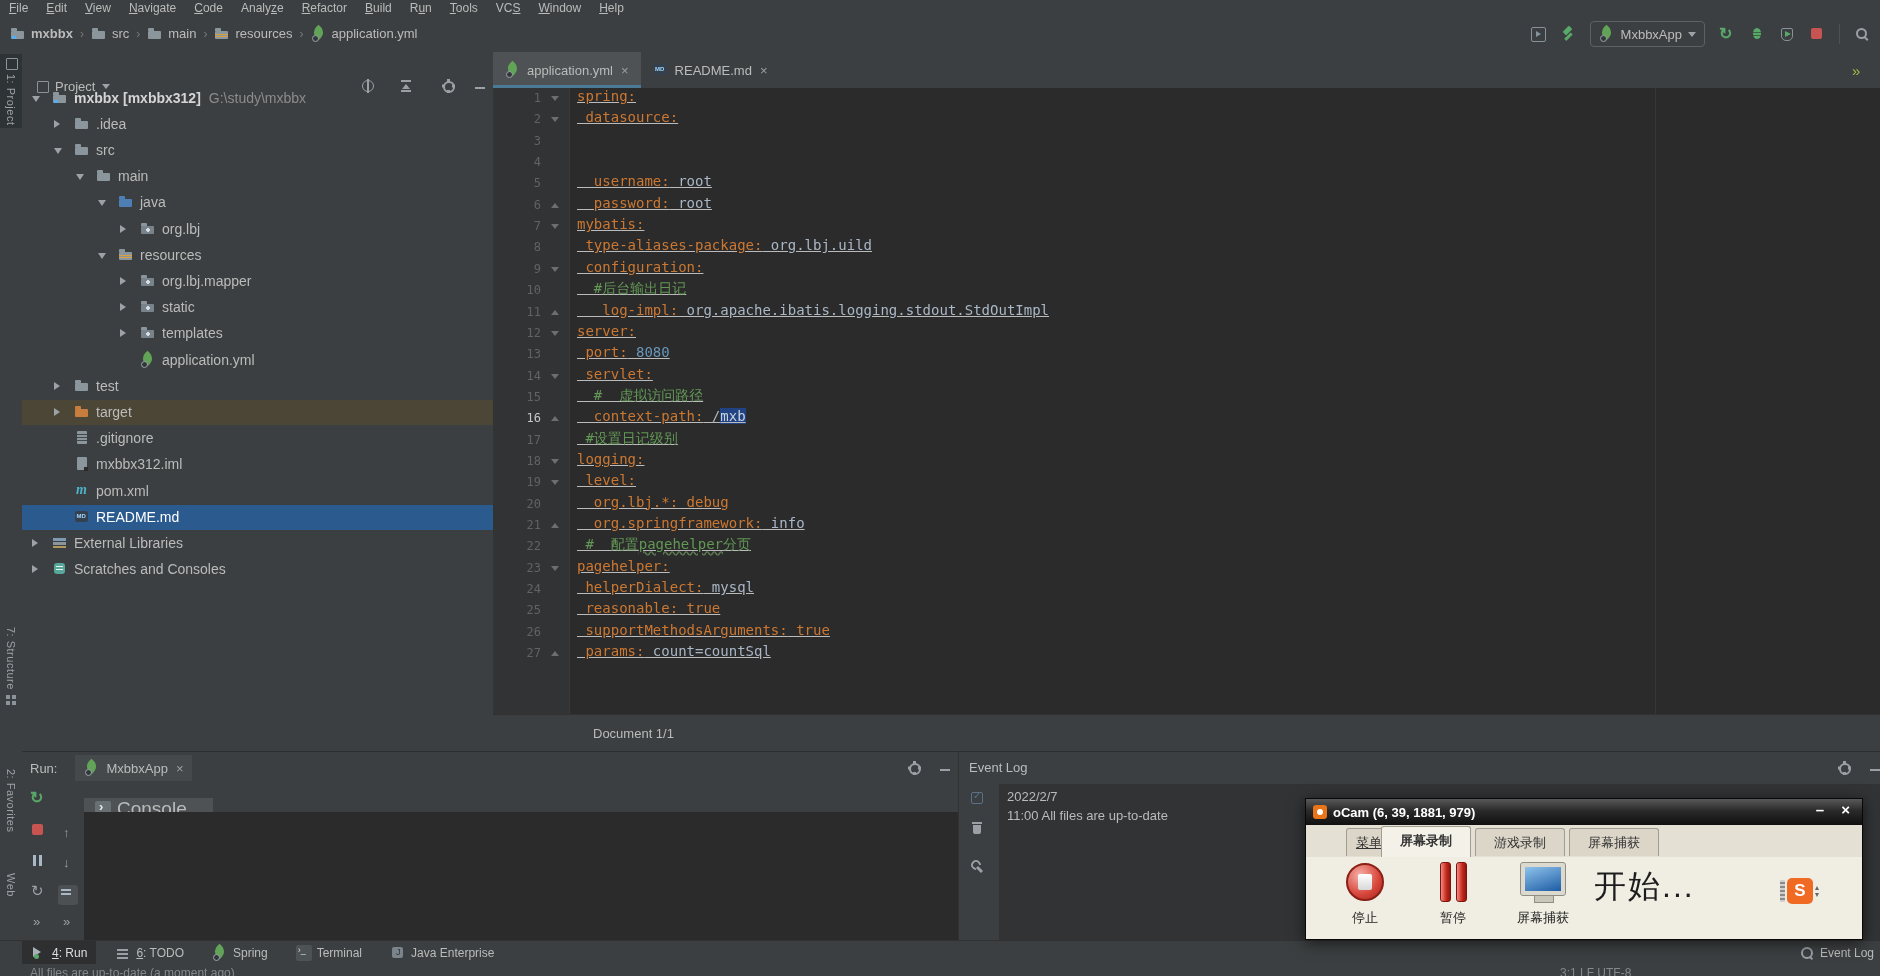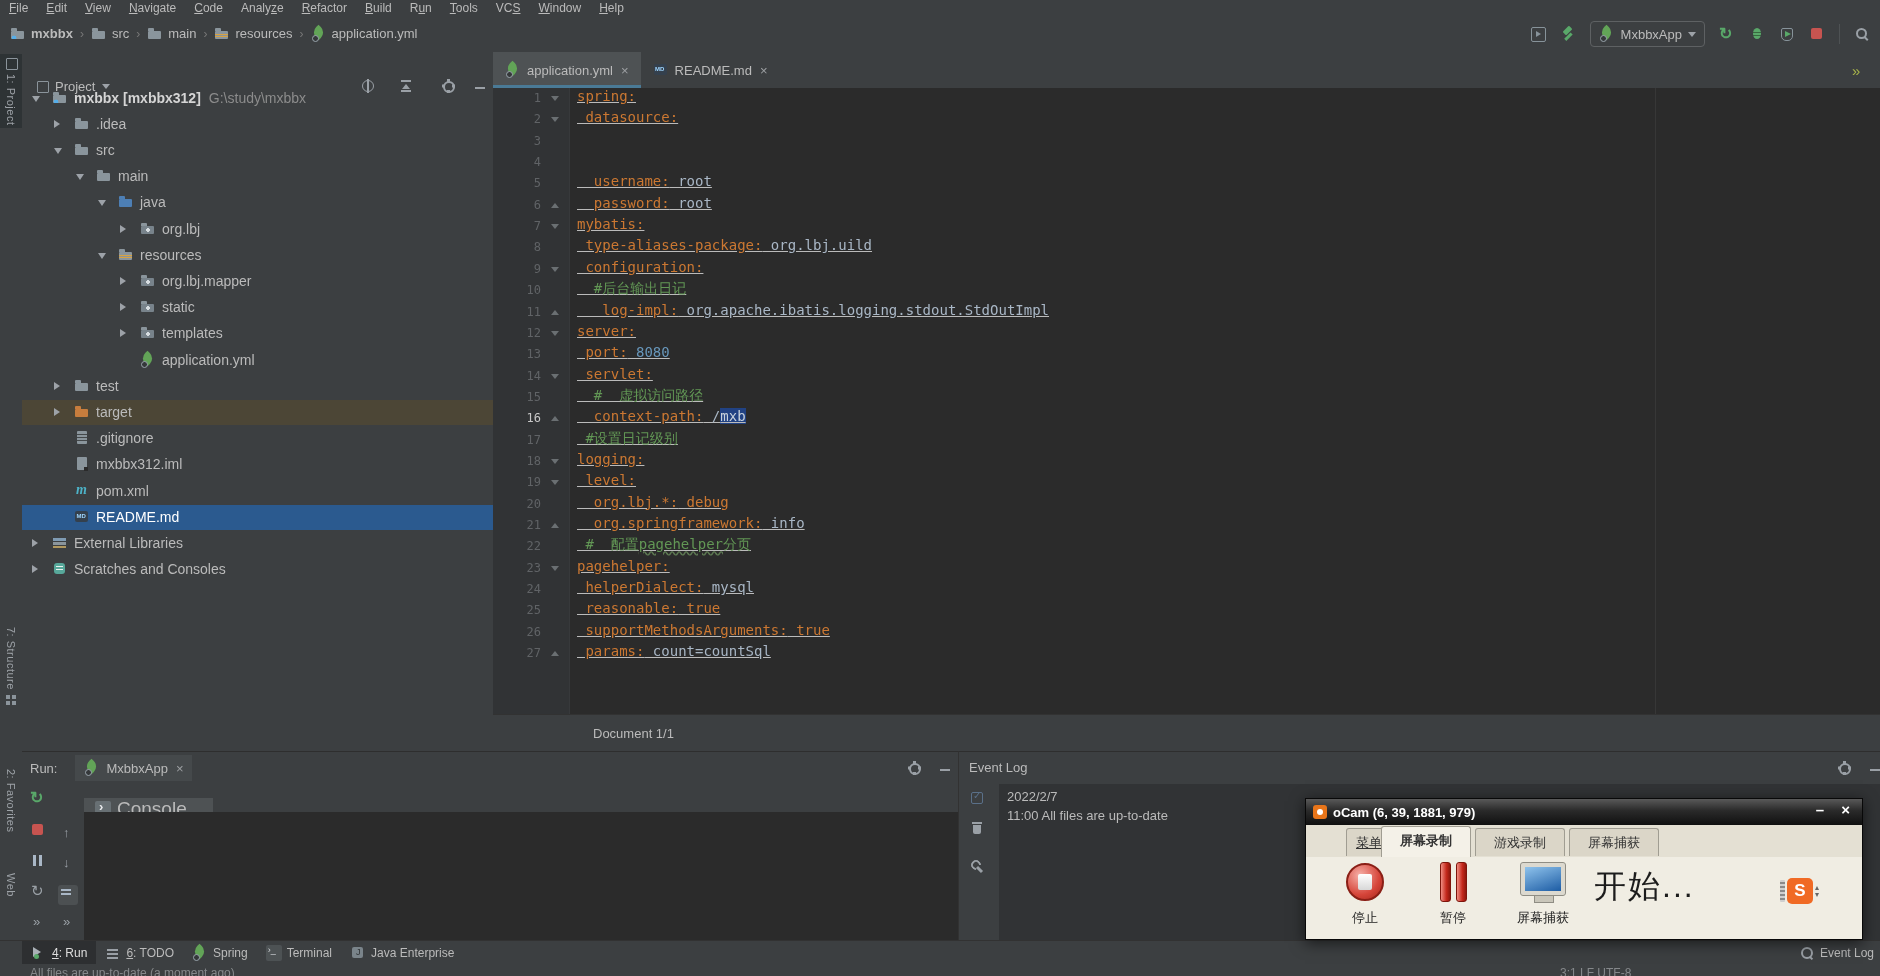--- a/index.html
+++ b/index.html
@@ -576,21 +576,21 @@
     <span class="sogou-grip"></span>
     <span class="sogou-s">S</span>
     <span class="sogou-arrows">
         <span>▴</span>
         <span>▾</span>
       </span>
   </div>
 
   <div id="statusbar" class="abs">
     <div style="width:22px;"></div>
-    <div id="sb-items" style="display:flex;align-items:center;">
+    <div id="sb-items" style="display:flex;align-items:center;gap:10px;">
         <div class="sb-item sb-active">
           <span class="ic ic-runsmall"></span>
           <span><u>4</u>: Run</span>
         </div>
         <div class="sb-item">
           <span class="ic ic-todo"></span>
           <span><u>6</u>: TODO</span>
         </div>
         <div class="sb-item">
           <span class="ic ic-spring"></span>

